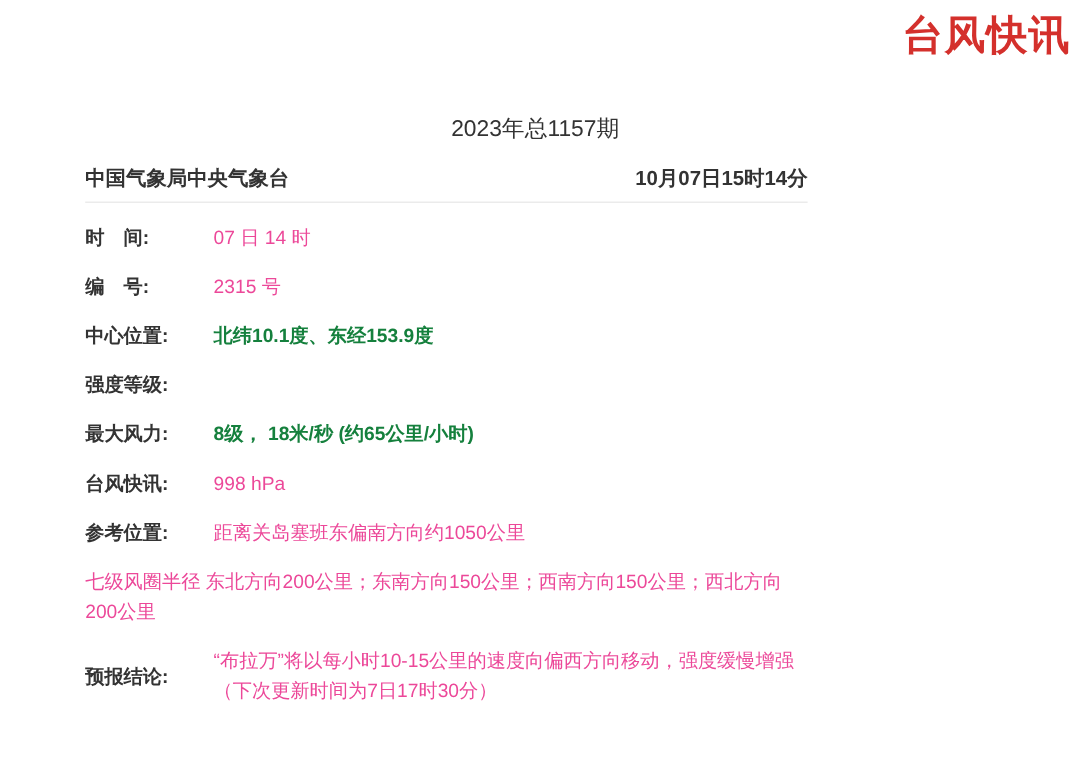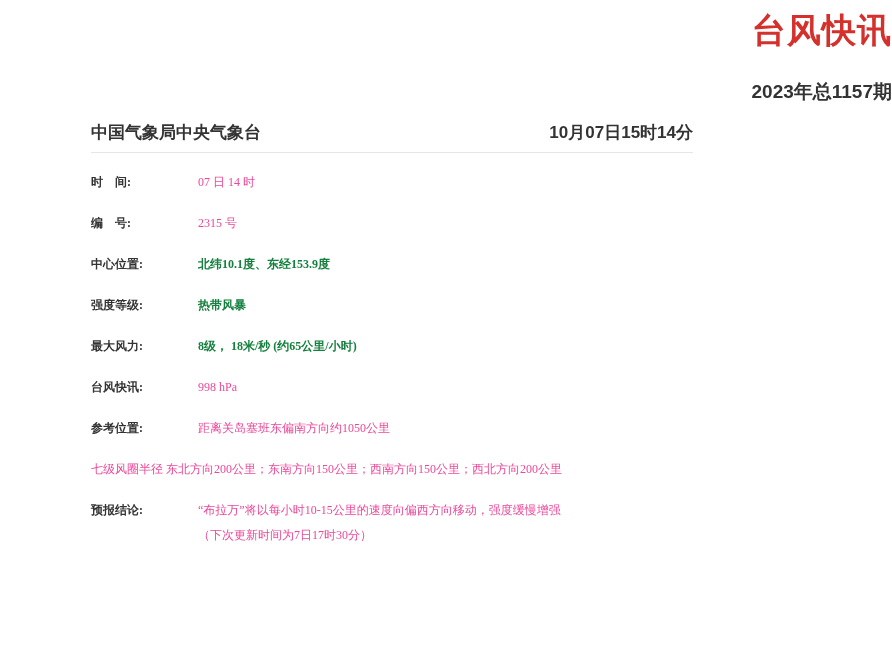--- a/index.html
+++ b/index.html
@@ -18,53 +18,52 @@
   .doc-title {
     margin-top: 12px;
     text-align: right;
     font-size: 34px;
     line-height: 36px;
     font-weight: 700;
     color: #d4302c;
     letter-spacing: 1px;
   }
   .doc-issue {
-    margin-top: 32px;
-    text-align: right;
+    margin-top: 48px;
+    text-align: center;
     font-size: 19px;
     line-height: 24px;
-    font-weight: 700;
+    font-weight: 400;
     color: #333333;
   }
   .content {
-    margin-left: 91px;
+    margin-left: 71px;
     width: 602px;
   }
   .header-row {
     margin-top: 18px;
     display: flex;
     justify-content: space-between;
     align-items: baseline;
     font-size: 17px;
     line-height: 22px;
     font-weight: 700;
     color: #333333;
     padding-bottom: 8px;
     border-bottom: 1px solid #e6e6e6;
   }
   .fields {
     margin-top: 17px;
   }
   .row {
     display: flex;
-    align-items: flex-start;
-    font-size: 12px;
+    align-items: center;
+    font-size: 16px;
     line-height: 25px;
     margin-bottom: 16px;
-    font-family: Liberation Serif, serif;
   }
   .row .label {
     flex: 0 0 107px;
     font-weight: 700;
     color: #333333;
     white-space: nowrap;
   }
   .row .value {
     flex: 1 1 auto;
     color: #ec4899;
@@ -106,21 +105,20 @@
         <span class="value">2315 号</span>
       </div>
 
       <div class="row">
         <span class="label">中心位置:</span>
         <span class="value red">北纬10.1度、东经153.9度</span>
       </div>
 
       <div class="row">
         <span class="label">强度等级:</span>
-        <span class="value red">热带风暴</span>
       </div>
 
       <div class="row">
         <span class="label">最大风力:</span>
         <span class="value red">8级， 18米/秒 (约65公里/小时)</span>
       </div>
 
       <div class="row">
         <span class="label">台风快讯:</span>
         <span class="value">998 hPa</span>

